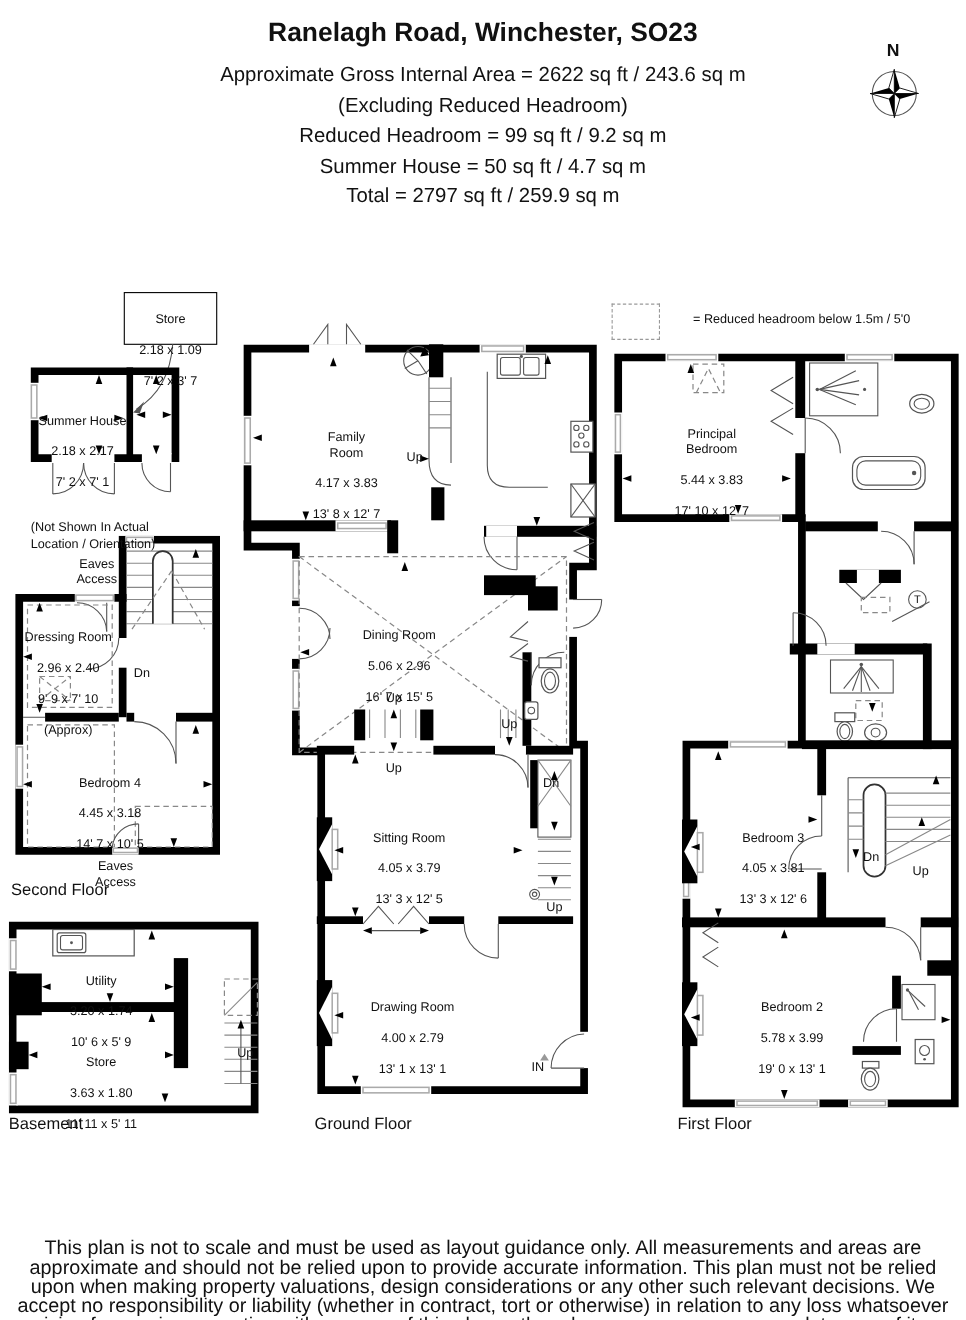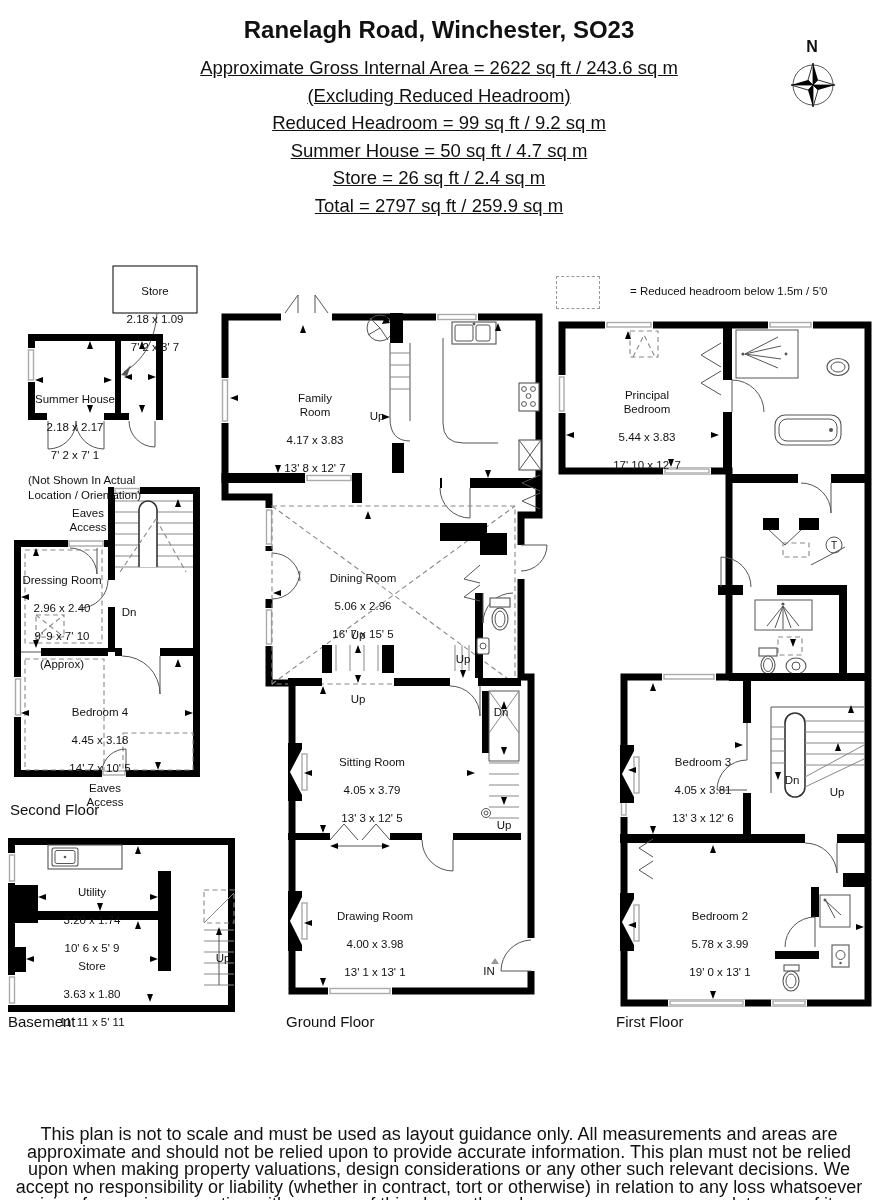--- a/index.html
+++ b/index.html
@@ -1,21 +1,21 @@
 <!DOCTYPE html>
 <html><head>
 <meta charset="utf-8">
 <style>
   html,body{margin:0;padding:0;background:#fff;}
   .page{position:relative;width:878px;height:1200px;background:#fff;overflow:hidden;
         font-family:"Liberation Sans",sans-serif;color:#111;}
   .hdr-title{position:absolute;top:16px;left:0;width:878px;text-align:center;
              font-size:24px;font-weight:bold;}
   .hdr-lines{position:absolute;top:54px;left:0;width:878px;text-align:center;
-             font-size:18.5px;line-height:27.5px;text-decoration:underline;}
+             font-size:18.5px;line-height:27.5px;}
   .rl{position:absolute;transform:translateX(-50%);text-align:center;
       font-size:11.5px;line-height:14px;white-space:pre-line;}
   .la{position:absolute;text-align:left;font-size:11.5px;line-height:15px;white-space:pre-line;}
   .fl{position:absolute;font-size:15px;}
   .svgabs{position:absolute;}
   .disc{position:absolute;left:10px;top:1126px;width:858px;text-align:center;
         font-size:18px;line-height:17.5px;}
   .legend-box{position:absolute;left:556px;top:276px;width:42px;height:31px;
               border:1.6px dashed #999;}
   
@@ -33,21 +33,20 @@
 <body>
 
 <div class="page">
 
   <div class="hdr-title">Ranelagh Road, Winchester, SO23</div>
   <div class="hdr-lines">
     <div>Approximate Gross Internal Area = 2622 sq ft / 243.6 sq m</div>
     <div>(Excluding Reduced Headroom)</div>
     <div>Reduced Headroom = 99 sq ft / 9.2 sq m</div>
     <div>Summer House = 50 sq ft / 4.7 sq m</div>
-    <div>Store = 26 sq ft / 2.4 sq m</div>
     <div>Total = 2797 sq ft / 259.9 sq m</div>
   </div>
 
   <div class="rl" style="left:812px;top:40px;font-size:16px;font-weight:600">N</div>
   <svg class="svgabs" style="left:788px;top:58px" width="52" height="56" viewBox="0 0 52 56">
     <circle cx="25" cy="27" r="20" class="t" stroke="#333"></circle>
     <polygon points="25,5 20,22 25,27" fill="#fff" stroke="#000" stroke-width="0.8"></polygon>
     <polygon points="25,5 30,22 25,27" fill="#000"></polygon>
     <polygon points="25,49 30,32 25,27" fill="#fff" stroke="#000" stroke-width="0.8"></polygon>
     <polygon points="25,49 20,32 25,27" fill="#000"></polygon>
@@ -597,21 +596,21 @@
       <polygon class="ar" points="160,684 157,676 163,676"></polygon>
     <polygon class="ar" points="75,610 83,607 83,613"></polygon>
       <polygon class="ar" points="311,612 303,609 303,615"></polygon>
   </svg>
 
   <div class="rl" style="left:155px;top:270px">
     <div>Store</div>
     <div>2.18 x 1.09</div>
     <div>7' 2 x 3' 7</div>
   </div>
-  <div class="rl" style="left:75px;top:378px">
+  <div class="rl" style="left:75px;top:362px">
     <div>Summer House</div>
     <div>2.18 x 2.17</div>
     <div>7' 2 x 7' 1</div>
   </div>
   <div class="la" style="left:28px;top:473px">(Not Shown In Actual
 Location / Orientation)</div>
 
   <div class="rl" style="left:88px;top:506px">Eaves
 Access</div>
   <div class="rl" style="left:62px;top:559px">
@@ -660,21 +659,21 @@
   <div class="rl" style="left:463px;top:652px">Up</div>
   <div class="rl" style="left:501px;top:705px">Dn</div>
   <div class="rl" style="left:504px;top:818px">Up</div>
   <div class="rl" style="left:372px;top:741px">
     <div>Sitting Room</div>
     <div>4.05 x 3.79</div>
     <div>13' 3 x 12' 5</div>
   </div>
   <div class="rl" style="left:375px;top:895px">
     <div>Drawing Room</div>
-    <div>4.00 x 3.98</div>
+    <div>4.00 x 2.79</div>
     <div>13' 1 x 13' 1</div>
   </div>
   <div class="rl" style="left:489px;top:964px">IN</div>
   <div class="fl" style="left:286px;top:1013px">Ground Floor</div>
 
   <div class="rl" style="left:647px;top:374px">
     <div>Principal
 Bedroom</div>
     <div>5.44 x 3.83</div>
     <div>17' 10 x 12' 7</div>

